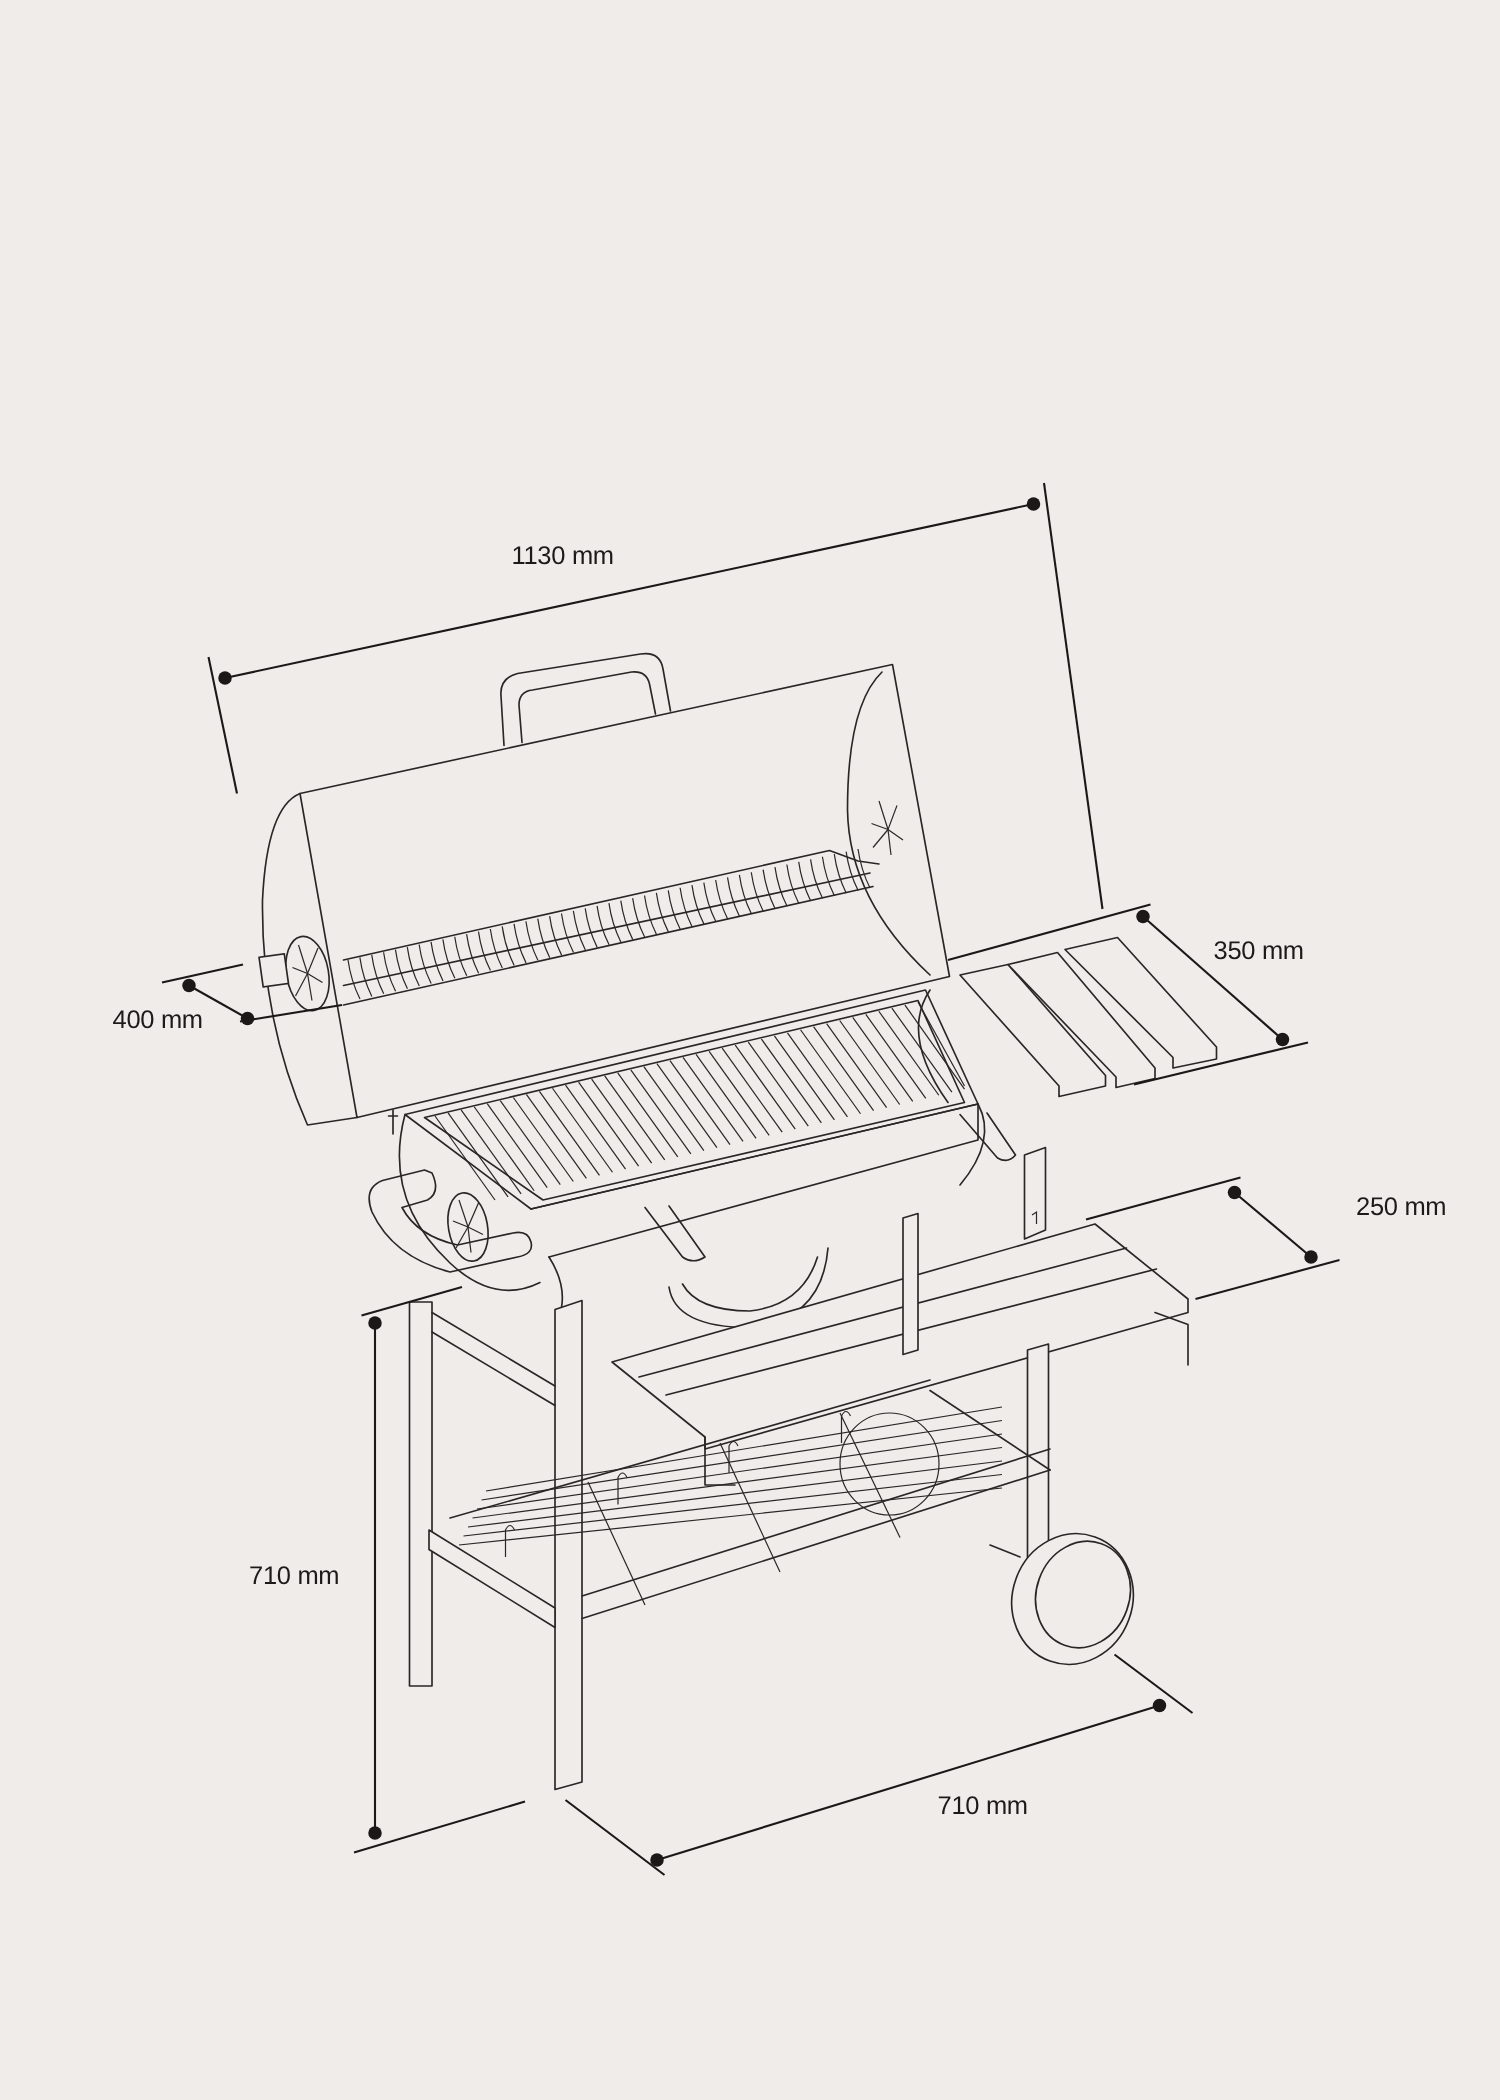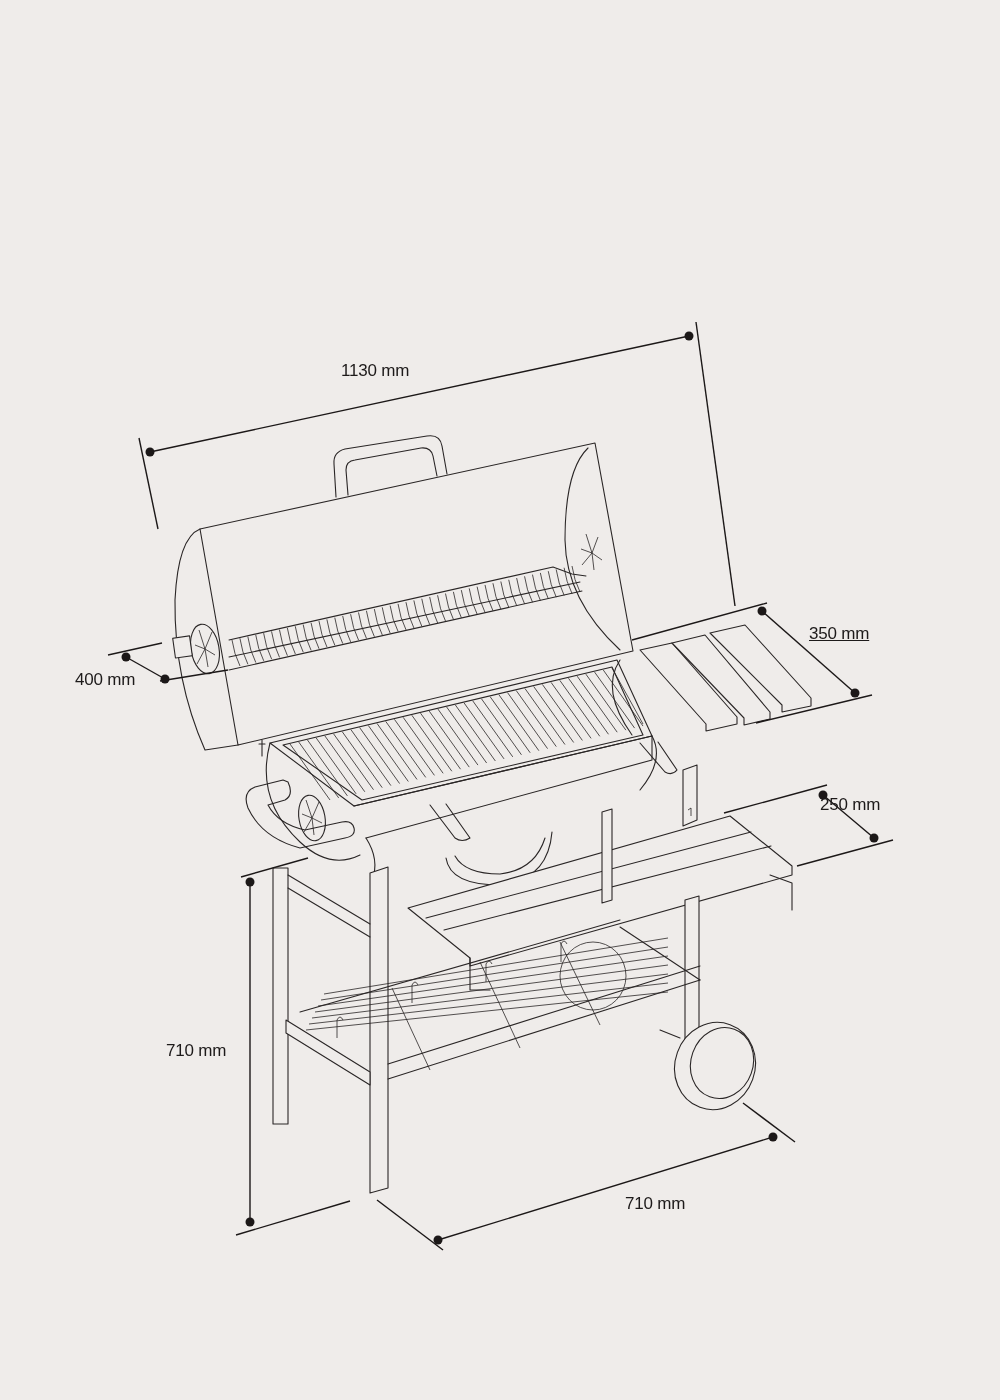--- a/index.html
+++ b/index.html
@@ -232,17 +232,17 @@
           <circle class="dot" cx="250" cy="1222" r="4.5"></circle>
           <line class="dim" x1="438" y1="1240" x2="773" y2="1137"></line>
           <circle class="dot" cx="438" cy="1240" r="4.5"></circle>
           <circle class="dot" cx="773" cy="1137" r="4.5"></circle>
         </g>
     </g>
   </svg>
 
   <span class="label" style="left:341px;top:361px;">1130 mm</span>
   <span class="label" style="left:75px;top:670px;">400 mm</span>
-  <span class="label" style="left:809px;top:624px;text-decoration:underline;">350 mm</span>
-  <span class="label" style="left:820px;top:795px;">250 mm</span>
+  <span class="label" style="left:809px;top:624px;">350 mm</span>
+  <span class="label" style="left:904px;top:795px;">250 mm</span>
   <span class="label" style="left:166px;top:1041px;">710 mm</span>
   <span class="label" style="left:625px;top:1194px;">710 mm</span>
 </div>
 
 </body></html>

